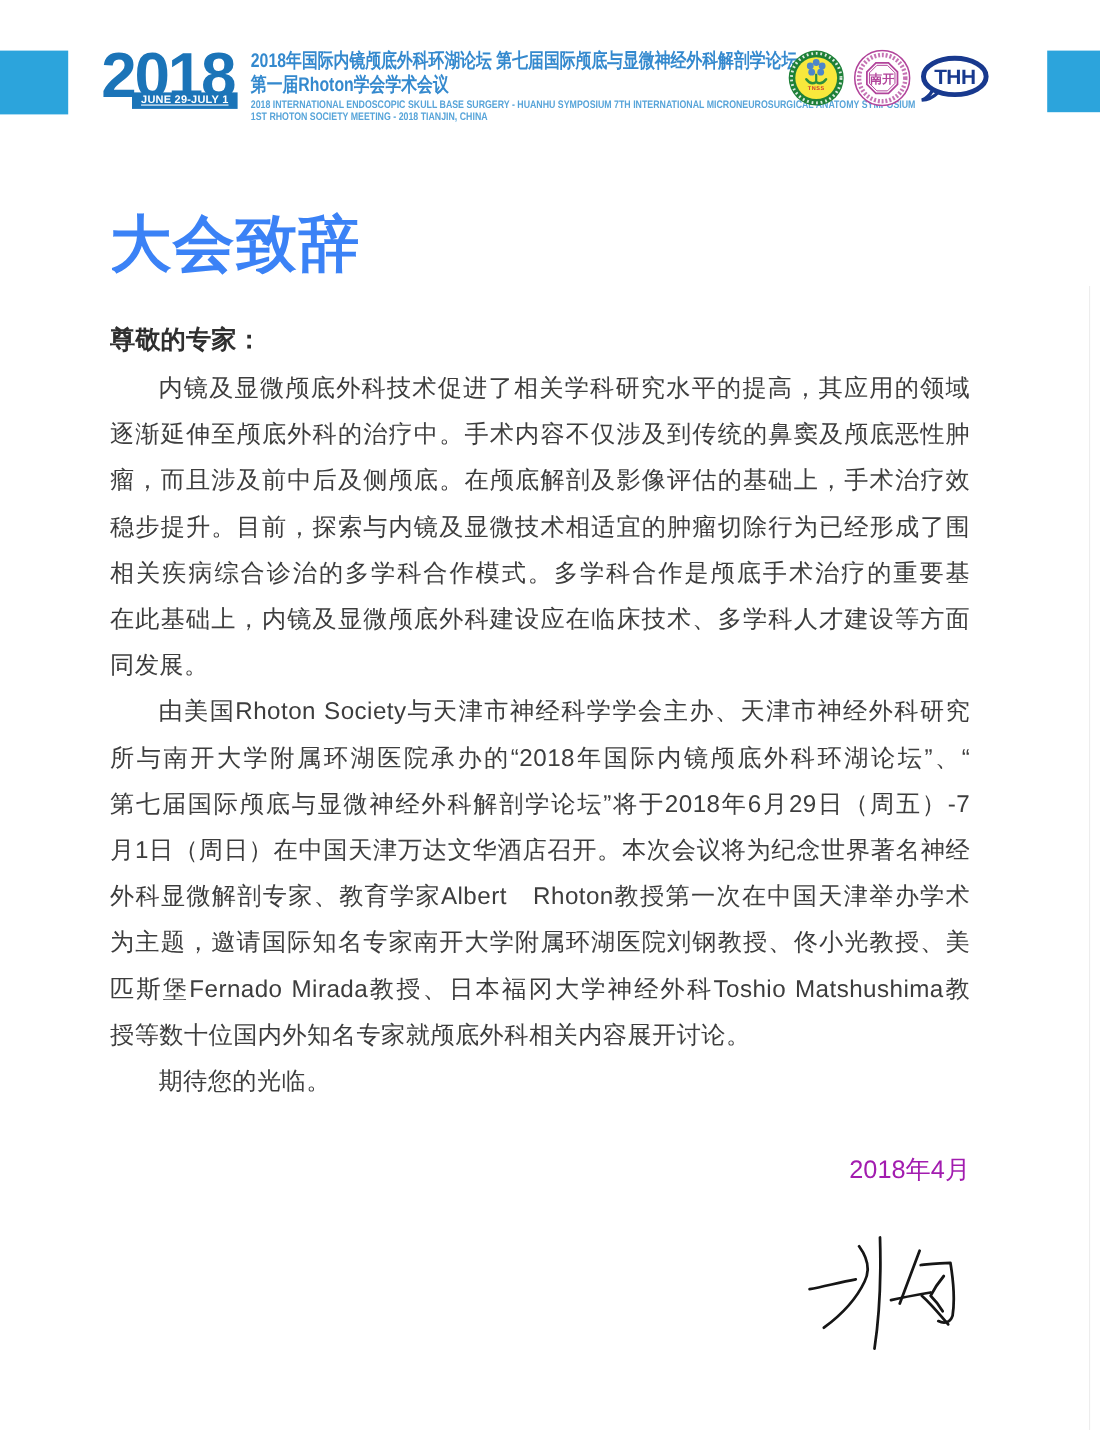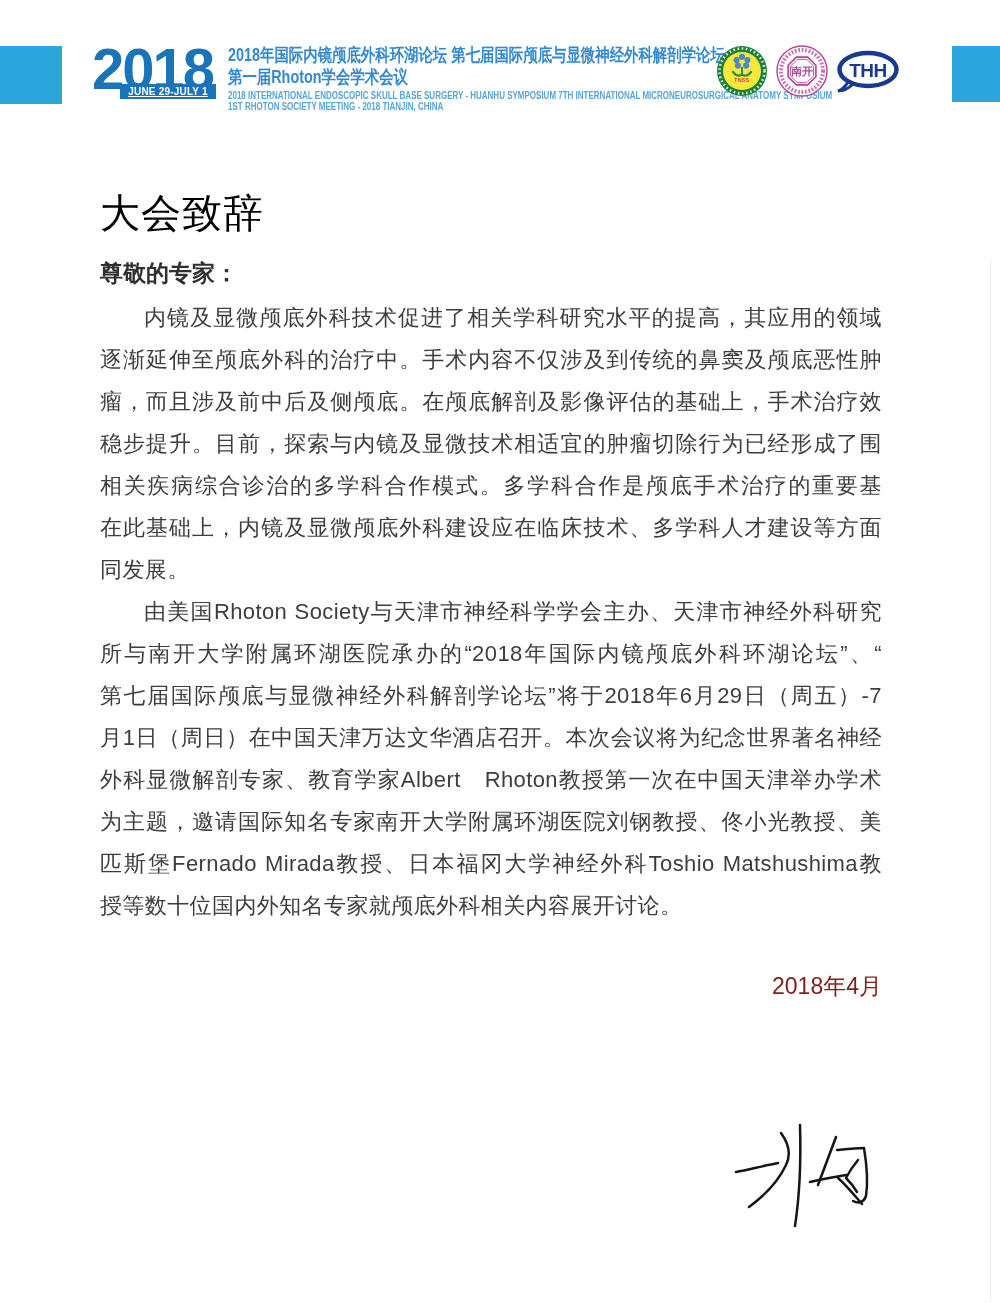--- a/index.html
+++ b/index.html
@@ -26,32 +26,32 @@
   }
   .htitles { position:absolute; left:228px; top:44px; transform:scaleX(0.8); transform-origin:left top; }
   .hcn { font-size:18px; line-height:22px; color:#3489CE; font-weight:bold; white-space:nowrap; }
   .hen { font-size:10px; line-height:11px; color:#57A4D9; font-weight:bold; white-space:nowrap; }
   .hen.first { margin-top:2px; }
   .logos { position:absolute; left:716px; top:45px; display:flex; align-items:center; gap:8px; }
 
   
   .content { position:absolute; left:100px; top:190px; width:782px; }
   .page-title {
-    font-size:40px; font-weight:400; color:#000000;
+    font-size:56px; font-weight:700; color:#3b82f6;
     letter-spacing:1px; line-height:1.15;
   }
-  .salutation { margin-top:22px; font-size:23px; font-weight:bold; color:#2f2f2f; }
+  .salutation { margin-top:39px; font-size:23px; font-weight:bold; color:#2f2f2f; }
   .bodytext { margin-top:8px; }
   .ln {
     height:42px; line-height:42px; font-size:22px; color:#3d3d3d;
     text-align:justify; overflow:hidden; letter-spacing:0.4px;
   }
   .fill::after { content:""; display:inline-block; width:100%; height:0; }
   .ind { text-indent:44px; }
-  .date-line { margin-top:44px; font-size:23px; color:#7f1d1d; text-align:right; }
+  .date-line { margin-top:44px; font-size:23px; color:#a21caf; text-align:right; }
 
   .signature { position:absolute; left:720px; top:1108px; width:180px; height:140px; }
   .signature svg { display:block; width:180px; height:140px; }
   .sig-stroke { fill:none; stroke:#161616; stroke-width:2.5; stroke-linecap:round; stroke-linejoin:round; }
 
   .edge-v { position:absolute; left:990px; top:260px; width:1px; height:1040px; background:#ededed; }
 
   .sr { position:absolute; width:1px; height:1px; overflow:hidden; clip:rect(0 0 0 0); white-space:nowrap; }
 </style>
 </head>
@@ -128,20 +128,21 @@
 
       <div class="ln ind fill">由美国Rhoton Society与天津市神经科学学会主办、天津市神经外科研究</div>
       <div class="ln fill">所与南开大学附属环湖医院承办的“2018年国际内镜颅底外科环湖论坛”、“</div>
       <div class="ln fill">第七届国际颅底与显微神经外科解剖学论坛”将于2018年6月29日（周五）-7</div>
       <div class="ln fill">月1日（周日）在中国天津万达文华酒店召开。本次会议将为纪念世界著名神经</div>
       <div class="ln fill">外科显微解剖专家、教育学家Albert　Rhoton教授第一次在中国天津举办学术</div>
       <div class="ln fill">为主题，邀请国际知名专家南开大学附属环湖医院刘钢教授、佟小光教授、美国</div>
       <div class="ln fill">匹斯堡Fernado Mirada教授、日本福冈大学神经外科Toshio Matshushima教</div>
       <div class="ln">授等数十位国内外知名专家就颅底外科相关内容展开讨论。</div>
 
+      <div class="ln ind">期待您的光临。</div>
     </div>
 
     <div class="date-line">2018年4月</div>
   </div>
 
   <div class="signature">
     <span class="sr">刘钢</span>
     <svg viewBox="0 0 180 140">
       <path class="sig-stroke" d="M16,64 C28,62 42,58 58,55"></path>
       <path class="sig-stroke" d="M61,25 C69,36 71,47 66,57 C58,74 44,88 29,99"></path>

